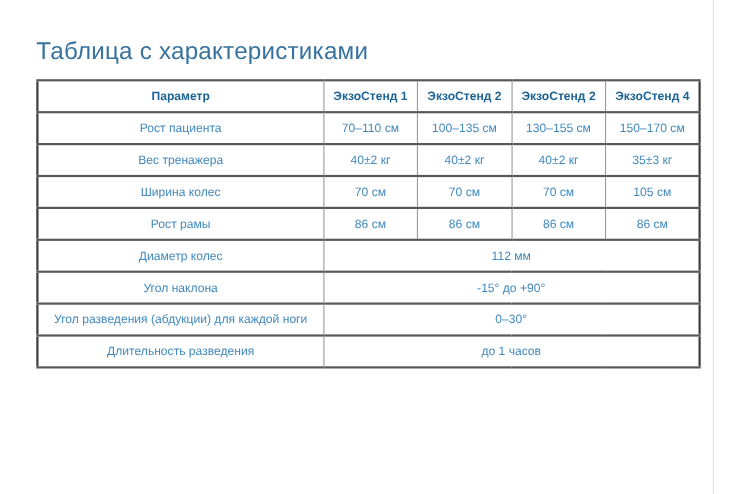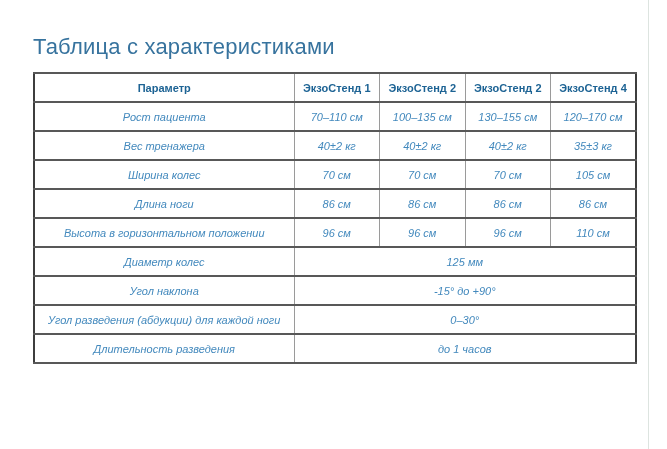--- a/index.html
+++ b/index.html
@@ -57,21 +57,20 @@
   }
   table.spec-table th {
     font-size: 11px;
     font-weight: bold;
     color: #1d6394;
   }
   table.spec-table td {
     font-size: 11px;
     font-weight: normal;
     color: #4389bd;
-    font-style: italic;
   }
   col.param-col { width: 260px; }
   col.val-col   { width: 85.5px; }
 </style>
 </head>
 <body>
 
 <div class="page-edge-line"></div>
 
 <div class="content">
@@ -93,53 +92,46 @@
           <th>ЭкзоСтенд 2</th>
           <th>ЭкзоСтенд 4</th>
         </tr>
     </thead>
     <tbody>
         <tr>
           <td>Рост пациента</td>
           <td>70–110 см</td>
           <td>100–135 см</td>
           <td>130–155 см</td>
-          <td>120–170 см</td>
+          <td>150–170 см</td>
         </tr>
         <tr>
           <td>Вес тренажера</td>
           <td>40±2 кг</td>
           <td>40±2 кг</td>
           <td>40±2 кг</td>
           <td>35±3 кг</td>
         </tr>
         <tr>
           <td>Ширина колес</td>
           <td>70 см</td>
           <td>70 см</td>
           <td>70 см</td>
           <td>105 см</td>
         </tr>
         <tr>
-          <td>Длина ноги</td>
+          <td>Рост рамы</td>
           <td>86 см</td>
           <td>86 см</td>
           <td>86 см</td>
           <td>86 см</td>
         </tr>
         <tr>
-          <td>Высота в горизонтальном положении</td>
-          <td>96 см</td>
-          <td>96 см</td>
-          <td>96 см</td>
-          <td>110 см</td>
-        </tr>
-        <tr>
           <td>Диаметр колес</td>
-          <td colspan="4">125 мм</td>
+          <td colspan="4">112 мм</td>
         </tr>
         <tr>
           <td>Угол наклона</td>
           <td colspan="4">-15° до +90°</td>
         </tr>
         <tr>
           <td>Угол разведения (абдукции) для каждой ноги</td>
           <td colspan="4">0–30°</td>
         </tr>
         <tr>

